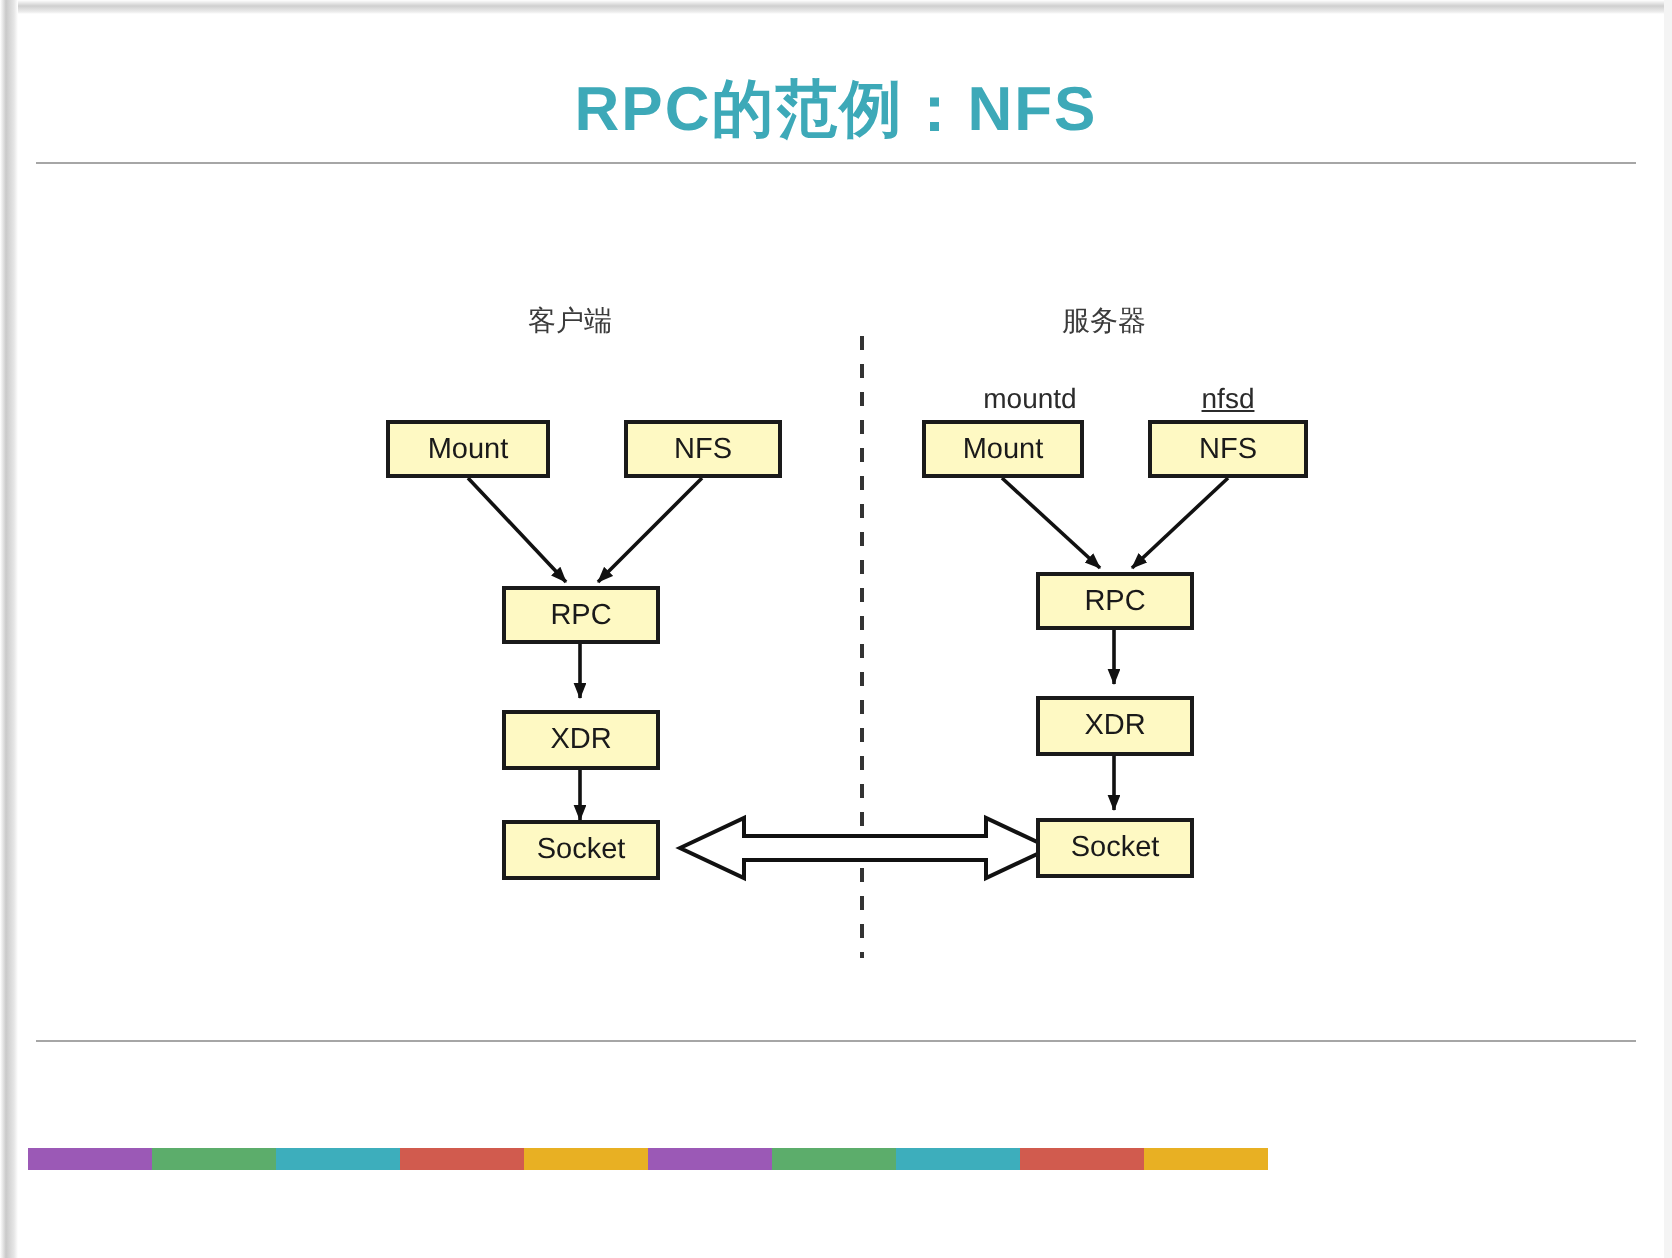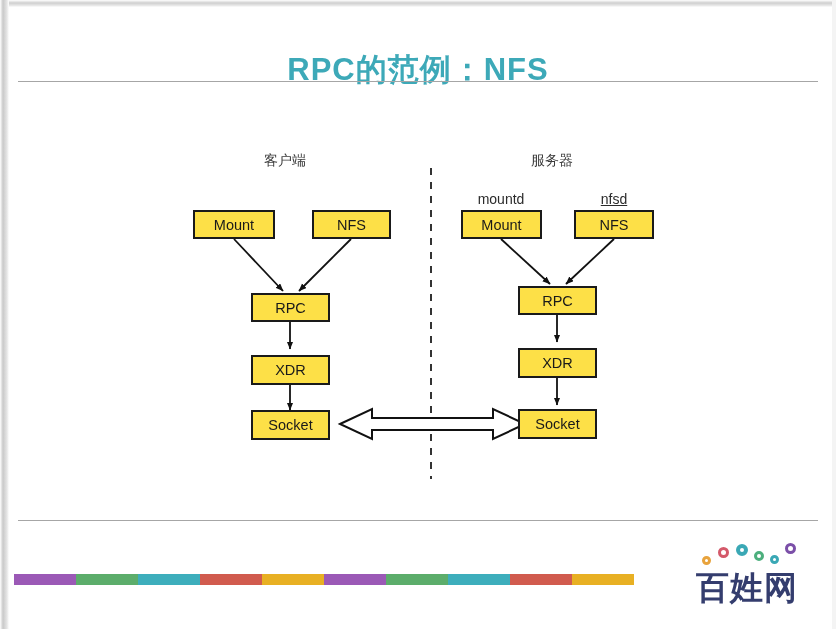--- a/index.html
+++ b/index.html
@@ -48,21 +48,21 @@
     height: 1px;
     background: #a6a6a6;
   }
   .divider.top-rule  { left: 18px; top: 81px;  width: 800px; }
   .divider.bot-rule  { left: 18px; top: 520px; width: 800px; }
 
   
   #title {
     position: absolute;
     left: 0;
-    top: 49px;
+    top: 34px;
     width: 836px;
     text-align: center;
     font-size: 31px;
     font-weight: bold;
     color: #3da9b8;
     letter-spacing: 1px;
     font-family: "Liberation Sans", "DejaVu Sans", sans-serif;
     white-space: nowrap;
   }
 
@@ -88,21 +88,21 @@
     font-size: 14px;
     color: #2b2b2b;
     white-space: nowrap;
     text-align: center;
     font-family: "Liberation Sans", "DejaVu Sans", sans-serif;
   }
 
   .node {
     position: absolute;
     border: 2px solid #1a1a1a;
-    background: #fde047;
+    background: #fef9c3;
     color: #1a1a1a;
     font-size: 14.5px;
     display: flex;
     align-items: center;
     justify-content: center;
     box-sizing: border-box;
     font-family: "Liberation Sans", "DejaVu Sans", sans-serif;
     white-space: nowrap;
   }
 
@@ -200,21 +200,21 @@
 
       <line x1="557" y1="378" x2="557" y2="405" stroke="#111111" stroke-width="1.8" marker-end="url(#arrowhead)"></line>
 
       <path d="M 340,424 L 372,409 L 372,418 L 493,418 L 493,409 L 525,424
                L 493,439 L 493,430 L 372,430 L 372,439 Z" fill="#ffffff" stroke="#111111" stroke-width="2" stroke-linejoin="miter"></path>
     </svg>
 
     <div class="side-label" style="left:264px; top:152px;">客户端</div>
     <div class="side-label" style="left:531px; top:152px;font-family:Liberation Mono, monospace;">服务器</div>
 
-    <div class="daemon-label" style="left:461px; top:191px; width:80px;">mountd</div>
+    <div class="daemon-label" style="left:475px; top:191px; width:80px;">mountd</div>
     <div class="daemon-label" style="left:574px; top:191px; width:80px;text-decoration:underline;">nfsd</div>
 
     <div class="node" style="left:193px; top:210px; width:82px; height:29px;">Mount</div>
     <div class="node" style="left:312px; top:210px; width:79px; height:29px;">NFS</div>
     <div class="node" style="left:251px; top:293px; width:79px; height:29px;">RPC</div>
     <div class="node" style="left:251px; top:355px; width:79px; height:30px;">XDR</div>
     <div class="node" style="left:251px; top:410px; width:79px; height:30px;">Socket</div>
 
     <div class="node" style="left:461px; top:210px; width:81px; height:29px;">Mount</div>
     <div class="node" style="left:574px; top:210px; width:80px; height:29px;">NFS</div>
@@ -230,25 +230,14 @@
       <div class="seg" style="width: 62px; background: rgb(61, 174, 188);"></div>
       <div class="seg" style="width: 62px; background: rgb(209, 91, 78);"></div>
       <div class="seg" style="width: 62px; background: rgb(232, 176, 35);"></div>
       <div class="seg" style="width: 62px; background: rgb(155, 89, 182);"></div>
       <div class="seg" style="width: 62px; background: rgb(92, 173, 107);"></div>
       <div class="seg" style="width: 62px; background: rgb(61, 174, 188);"></div>
       <div class="seg" style="width: 62px; background: rgb(209, 91, 78);"></div>
       <div class="seg" style="width: 62px; background: rgb(232, 176, 35);"></div>
     </div>
 
-  <div id="logo">
-    <div id="logo-dots">
-        <div class="dot" style="left: 10px; top: 14px; width: 9px; height: 9px; border: 3px solid rgb(232, 163, 61);"></div>
-        <div class="dot" style="left: 26px; top: 5px; width: 11px; height: 11px; border: 3px solid rgb(212, 89, 106);"></div>
-        <div class="dot" style="left: 44px; top: 2px; width: 12px; height: 12px; border: 4px solid rgb(58, 168, 181);"></div>
-        <div class="dot" style="left: 62px; top: 9px; width: 10px; height: 10px; border: 3px solid rgb(76, 175, 125);"></div>
-        <div class="dot" style="left: 78px; top: 13px; width: 9px; height: 9px; border: 3px solid rgb(58, 168, 181);"></div>
-        <div class="dot" style="left: 93px; top: 1px; width: 11px; height: 11px; border: 3px solid rgb(123, 79, 168);"></div>
-      </div>
-    <div id="logo-text" style="color: rgb(52, 61, 110);">百姓网</div>
-  </div>
 
 </div>
 
 </body></html>

